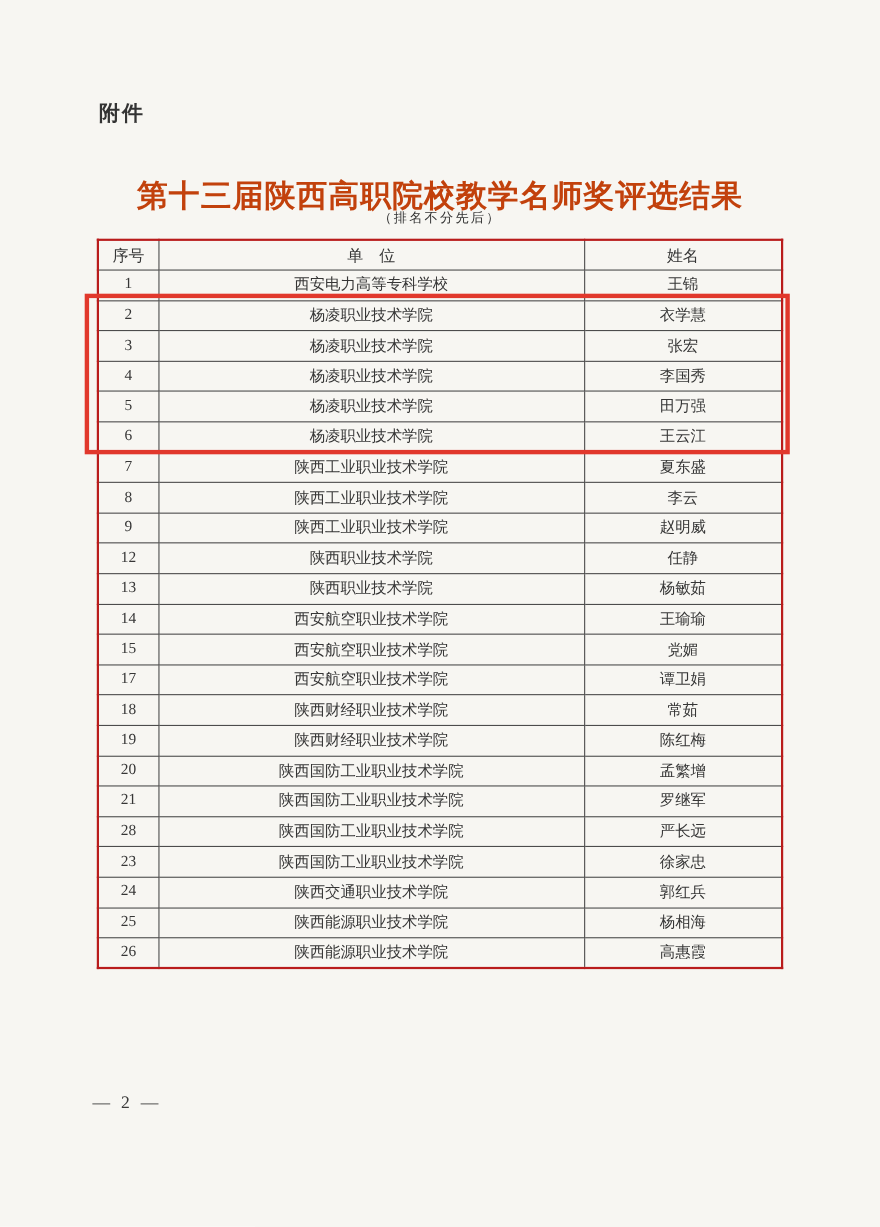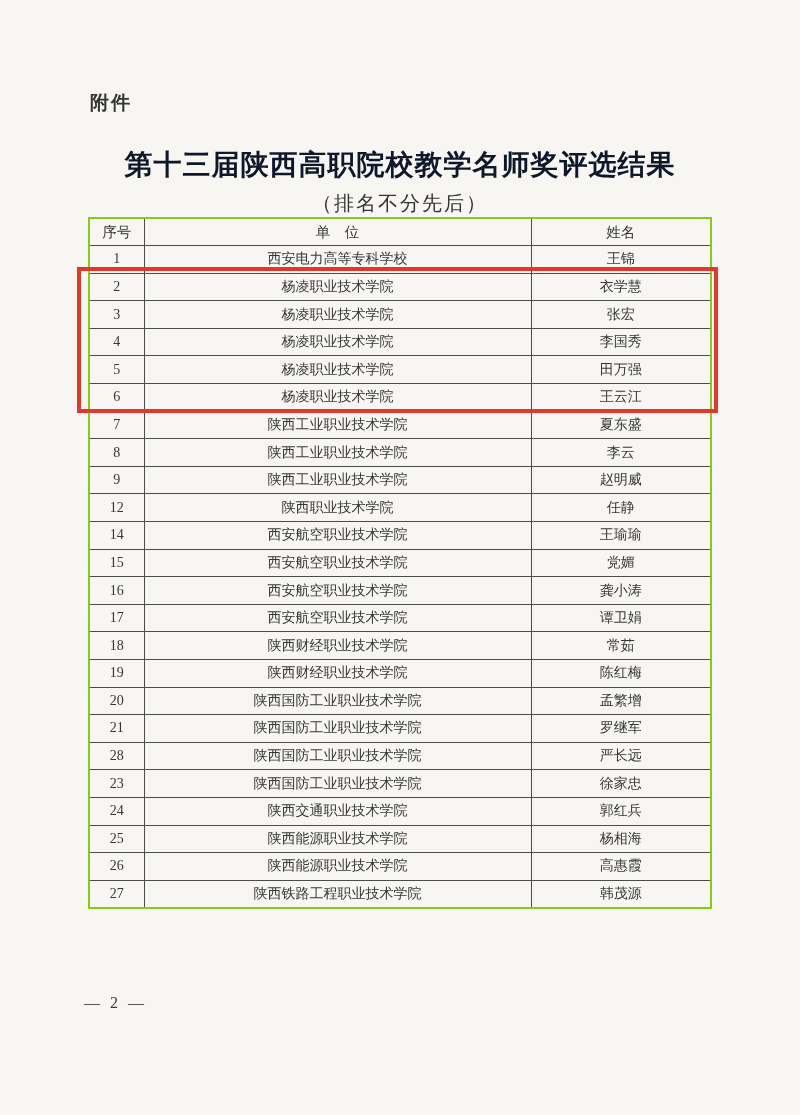--- a/index.html
+++ b/index.html
@@ -21,35 +21,35 @@
     top: 90px;
     font-family: "Liberation Sans", "DejaVu Sans", sans-serif;
     font-weight: bold;
     font-size: 19px;
     color: #333;
     letter-spacing: 2px;
   }
   .doc-title {
     position: absolute;
     left: 0;
-    top: 146px;
+    top: 159px;
     width: 100%;
     text-align: center;
     font-size: 28px;
     font-weight: bold;
-    color: #0f172a;
+    color: #c2410c;
     letter-spacing: 1px;
   }
   .doc-subtitle {
     position: absolute;
     left: 0;
     top: 190px;
     width: 100%;
     text-align: center;
-    font-size: 20px;
+    font-size: 12px;
     color: #333;
     letter-spacing: 2px;
   }
   .results-table {
     position: absolute;
     left: 88px;
     top: 217px;
     width: 622px;
     border-collapse: collapse;
     table-layout: fixed;
@@ -62,21 +62,21 @@
   .results-table tr { height: 27.6px; }
   .results-table th,
   .results-table td {
     border: 1px solid #4c4c4c;
     text-align: center;
     vertical-align: middle;
     padding: 0 4px;
     overflow: hidden;
     white-space: nowrap;
   }
-  .results-table { border: 2px solid #84cc16; }
+  .results-table { border: 2px solid #b91c1c; }
   .results-table th {
     font-weight: normal;
     font-size: 14.5px;
   }
   .highlight-box {
     position: absolute;
     left: 77px;
     top: 267px;
     width: 641px;
     height: 146px;
@@ -173,38 +173,38 @@
     </tr>
 
 
 
     <tr>
       <td>12</td>
       <td>陕西职业技术学院</td>
       <td>任静</td>
     </tr>
 
+    <tr>
+      <td>13</td>
+      <td>陕西职业技术学院</td>
+      <td>杨敏茹</td>
+    </tr>
 
     <tr>
       <td>14</td>
       <td>西安航空职业技术学院</td>
       <td>王瑜瑜</td>
     </tr>
 
     <tr>
       <td>15</td>
       <td>西安航空职业技术学院</td>
       <td>党媚</td>
     </tr>
 
-    <tr>
-      <td>16</td>
-      <td>西安航空职业技术学院</td>
-      <td>龚小涛</td>
-    </tr>
 
     <tr>
       <td>17</td>
       <td>西安航空职业技术学院</td>
       <td>谭卫娟</td>
     </tr>
 
     <tr>
       <td>18</td>
       <td>陕西财经职业技术学院</td>
@@ -252,25 +252,20 @@
       <td>陕西能源职业技术学院</td>
       <td>杨相海</td>
     </tr>
 
     <tr>
       <td>26</td>
       <td>陕西能源职业技术学院</td>
       <td>高惠霞</td>
     </tr>
 
-    <tr>
-      <td>27</td>
-      <td>陕西铁路工程职业技术学院</td>
-      <td>韩茂源</td>
-    </tr>
   </tbody>
   </table>
 
   <div class="highlight-box"></div>
 
   <div class="page-number">— 2 —</div>
 
 </div>
 
 </body></html>

